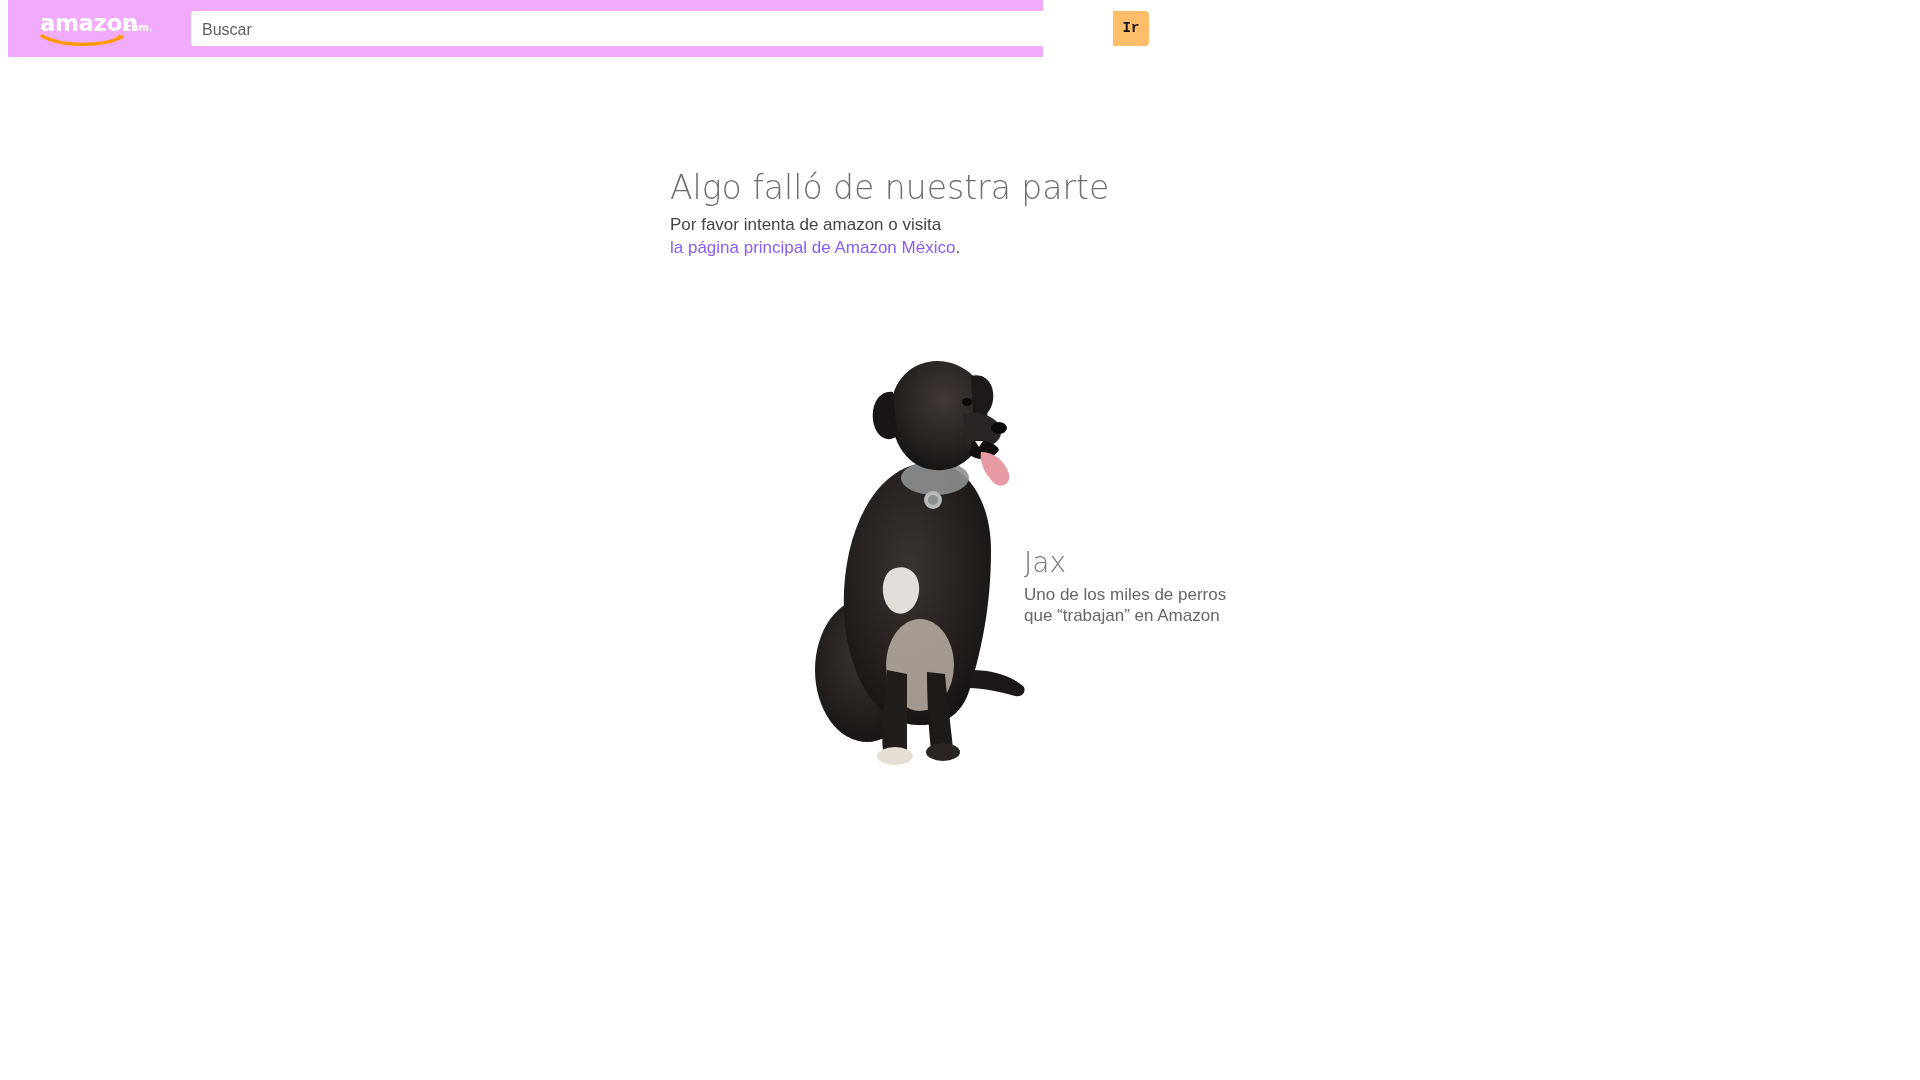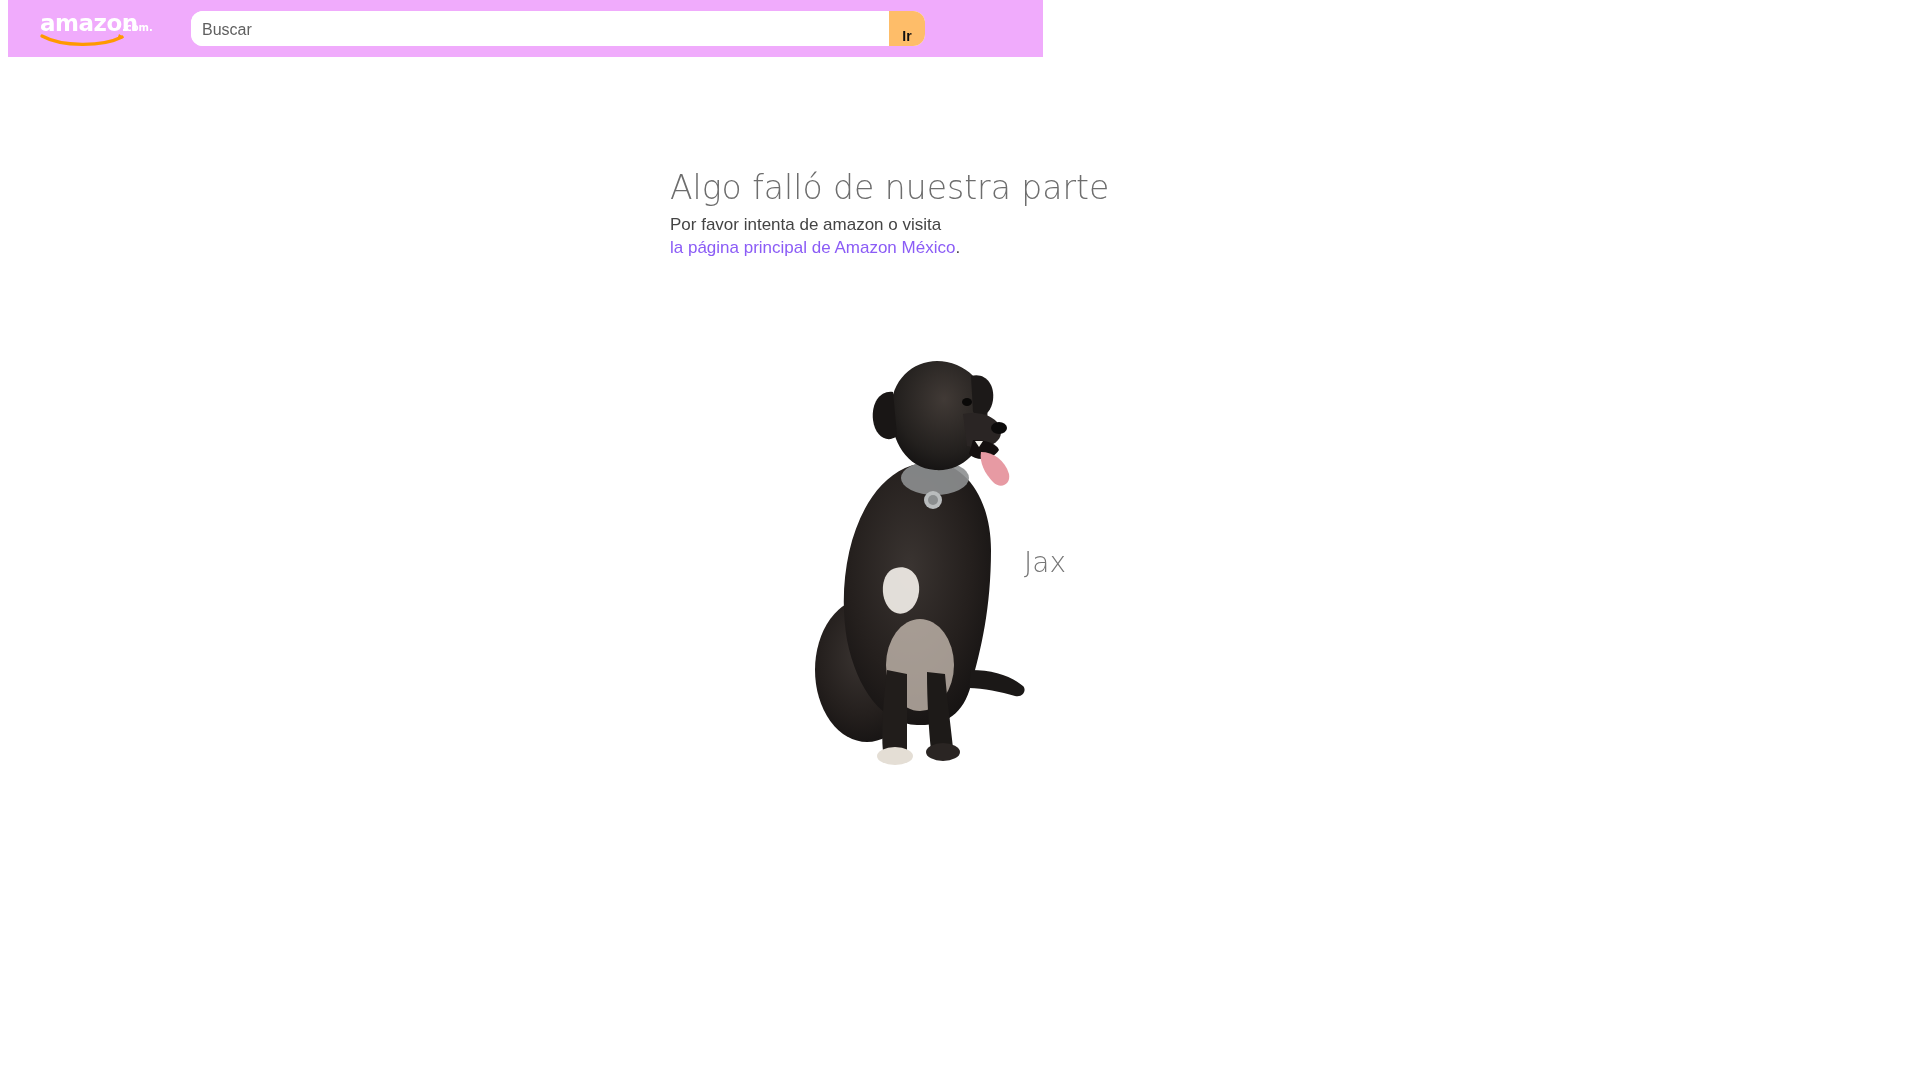--- a/index.html
+++ b/index.html
@@ -30,24 +30,24 @@
     width: 112px;
     height: 40px;
     display: block;
     cursor: pointer;
   }
 
   #search-wrap {
     position: absolute;
     left: 183px;
     top: 11px;
-    width: 734px;
+    width: 958px;
     height: 35px;
     display: flex;
-    border-radius: 12px;
+    border-radius: 4px;
     overflow: hidden;
     background: #fff;
   }
 
   #search-input {
     flex: 1 1 auto;
     border: none;
     outline: none;
     height: 35px;
     font-size: 16px;
@@ -63,23 +63,23 @@
 
   #search-go {
     width: 36px;
     height: 35px;
     background: #febd69;
     border: none;
     cursor: pointer;
     font-size: 14px;
     font-weight: bold;
     color: #111;
-    font-family: Liberation Sans, sans-serif;
+    font-family: Liberation Mono, monospace;
     line-height: 35px;
-    padding: 8px;
+    padding: 0;
     text-align: center;
   }
 
   
   #content {
     position: absolute;
     top: 57px;
     left: 0;
     width: 1920px;
     height: 1023px;
@@ -249,13 +249,17 @@
 
       <path d="M178 100 C 192 100, 202 104, 204 110 C 198 120, 182 122, 174 114 Z" fill="#140f0f"></path>
       <path d="M186 112 C 198 112, 210 120, 214 134 C 216 144, 206 150, 198 142
                C 190 134, 184 122, 186 112 Z" fill="#e79aa3"></path>
 
       <path d="M180 101 L184 107 L188 101 Z" fill="#f2efe9"></path>
     </svg>
   </div>
 
   <div id="dog-name">Jax</div>
+  <div id="dog-caption">
+    <div>Uno de los miles de perros</div>
+    <div>que “trabajan” en Amazon</div>
+  </div>
 </div>
 
 </body></html>

